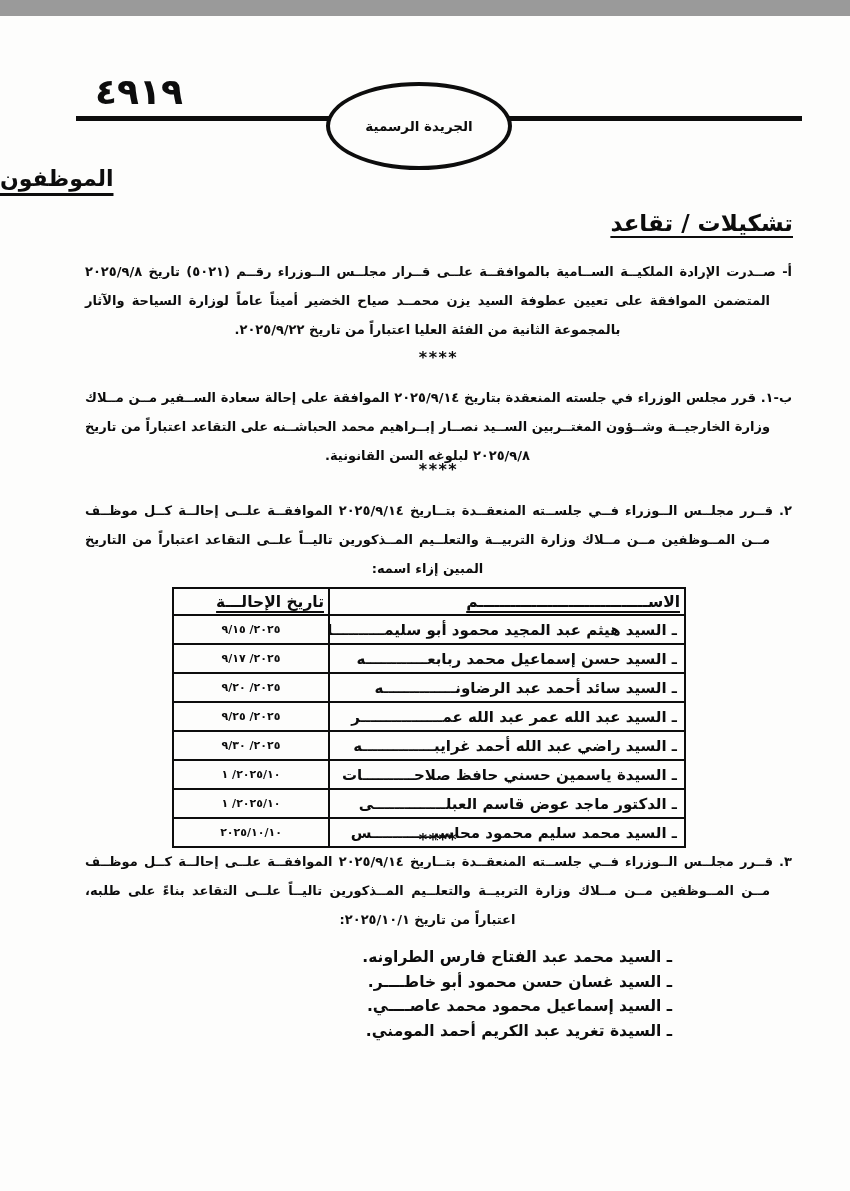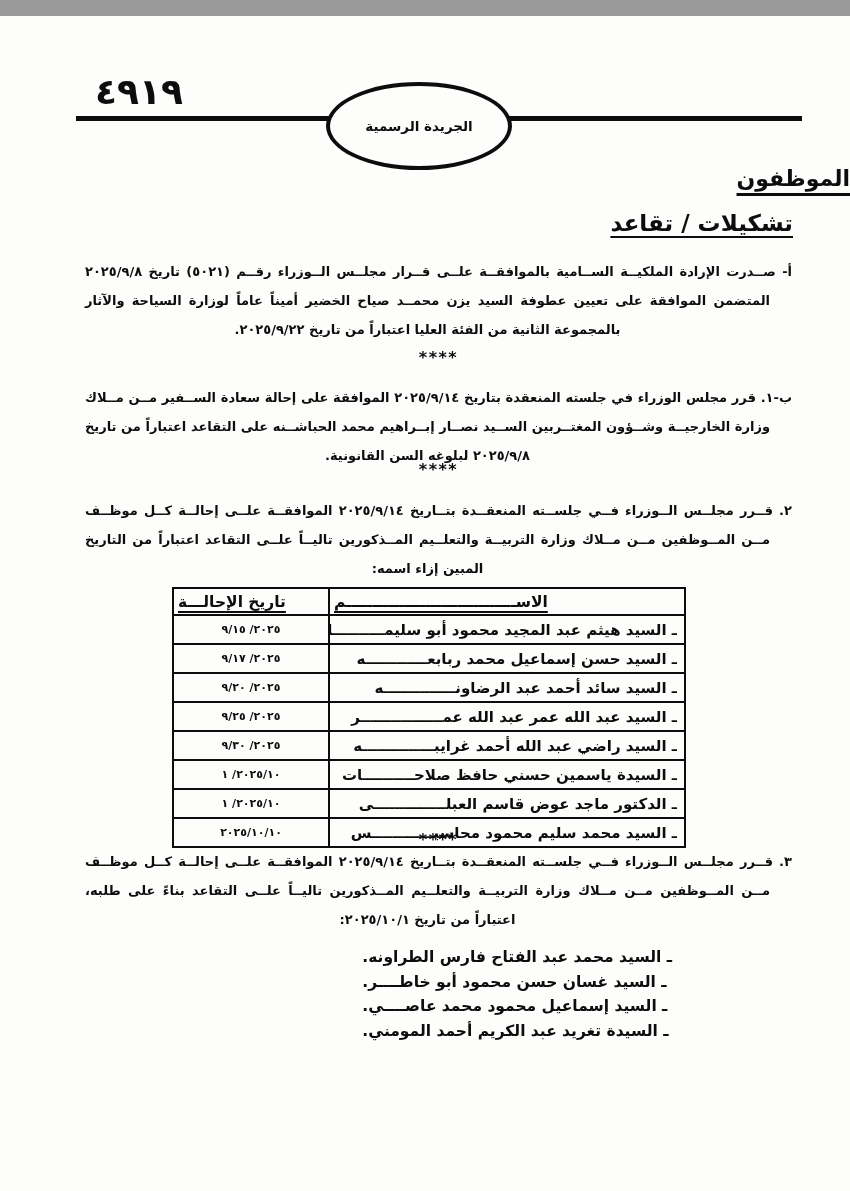--- a/index.html
+++ b/index.html
@@ -18,21 +18,21 @@
     background:#0d0d0d;
   }
   .masthead-ellipse{
     position:absolute;top:66px;left:326px;width:178px;height:80px;
     background:#fdfdfc;border:4px solid #0d0d0d;border-radius:50%;
     display:flex;align-items:center;justify-content:center;
   }
   .masthead-ellipse span{font-size:13.5px;direction:rtl;}
   
   .doc-title{
-    position:absolute;top:150px;left:0;right:0;text-align:right;
+    position:absolute;top:150px;left:0;right:0;text-align:left;
     font-size:22px;direction:rtl;
     text-decoration:underline;text-decoration-thickness:2.5px;text-underline-offset:7px;
   }
   .doc-subtitle{
     position:absolute;top:194px;right:57px;
     font-size:23px;direction:rtl;
     text-decoration:underline;text-decoration-thickness:2px;text-underline-offset:5px;
   }
   
   .para{
@@ -55,35 +55,35 @@
   
   .ret-table{
     position:absolute;top:571px;left:172px;width:512px;
     border-collapse:collapse;direction:rtl;table-layout:fixed;
   }
   .ret-table col.c-name{width:356px;}
   .ret-table col.c-date{width:156px;}
   .ret-table th,.ret-table td{
     border:2px solid #0d0d0d;padding:0 4px;height:27px;overflow:hidden;
   }
-  .ret-table th{font-size:15.5px;height:25px;text-align:left;}
+  .ret-table th{font-size:15.5px;height:25px;text-align:right;}
   .ret-table th span{
     text-decoration:underline;text-decoration-thickness:2px;text-underline-offset:4px;
     white-space:nowrap;
   }
   .ret-table td.name{
     font-size:15px;text-align:right;white-space:nowrap;padding-right:7px;
   }
   .ret-table td.date{
     font-size:11px;text-align:center;white-space:nowrap;
   }
   
   .retiree-list{
     position:absolute;top:929px;right:178px;margin:0;padding:0;
-    list-style:none;direction:rtl;text-align:left;
+    list-style:none;direction:rtl;text-align:right;
     font-size:15.5px;line-height:24.5px;
   }
 </style>
 </head>
 <body>
 
 <div class="page">
 
   <div class="page-number">٤٩١٩</div>
   <div class="header-rule"></div>

